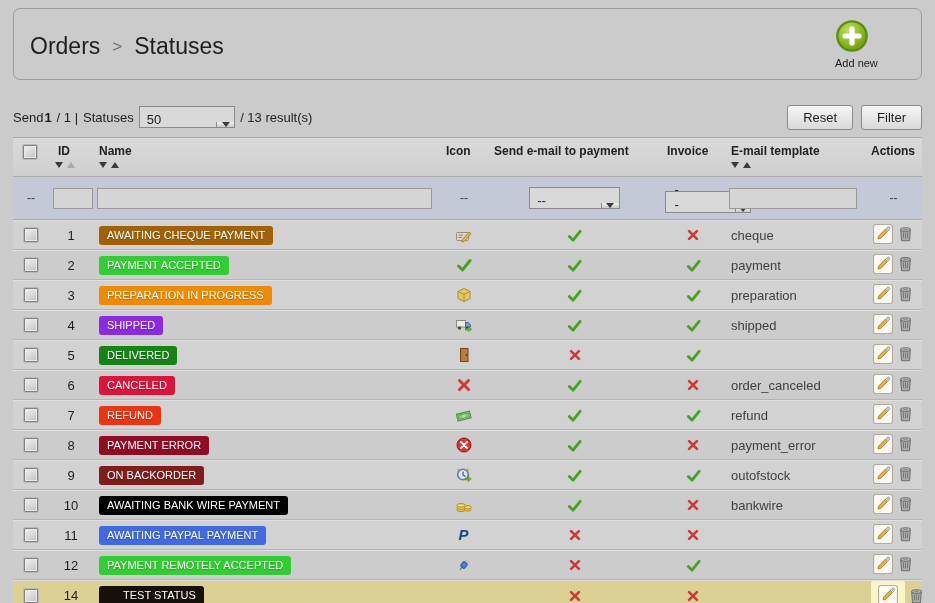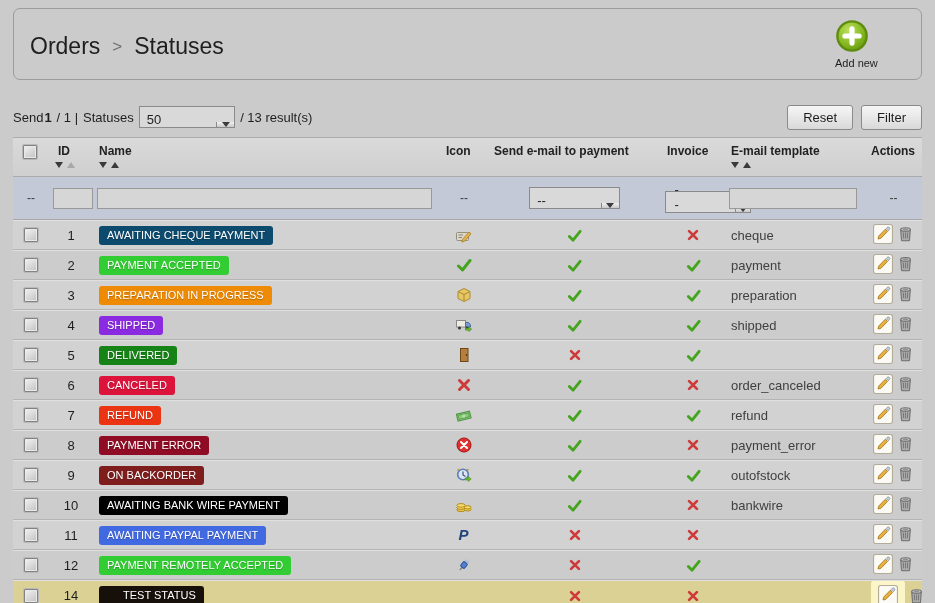--- a/index.html
+++ b/index.html
@@ -212,21 +212,21 @@
           </span>
         </td>
         <td style="padding-right:8px"><input class="flt-input" value="" style=""></td>
         <td class="center">--</td>
       </tr>
     </thead>
     <tbody>
         <tr class="row">
       <td class="center"><span class="cb"></span></td>
       <td class="c-id-cell">1</td>
-      <td><span class="badge" style="background: #0c4a6e;">AWAITING CHEQUE PAYMENT</span></td>
+      <td><span class="badge" style="background: #a16207;">AWAITING CHEQUE PAYMENT</span></td>
       <td class="c-icon-cell"><span><svg width="16" height="16" viewBox="0 0 16 16">
                 <rect x="0.5" y="5.5" width="12" height="8" rx="1" fill="#DCD6C8" stroke="#94907F"></rect>
                 <line x1="2.5" y1="8" x2="7" y2="8" stroke="#8A8674"></line>
                 <line x1="2.5" y1="10.5" x2="6" y2="10.5" stroke="#8A8674"></line>
                 <path d="M6.5 12.5L13 5l2 1.8-6.5 7.5-2.6.7z" fill="#E9B34B" stroke="#A57A1E" stroke-width="0.8"></path>
               </svg></span></td>
       <td class="c-bool-cell"><span><svg width="15" height="15" viewBox="0 0 16 16">
                 <path d="M2.5 9l4 4L14 3.5" stroke="#44A41E" stroke-width="3" fill="none" stroke-linecap="round" stroke-linejoin="round"></path>
               </svg></span></td>
       <td class="c-bool-cell"><span><svg width="14" height="14" viewBox="0 0 16 16">

